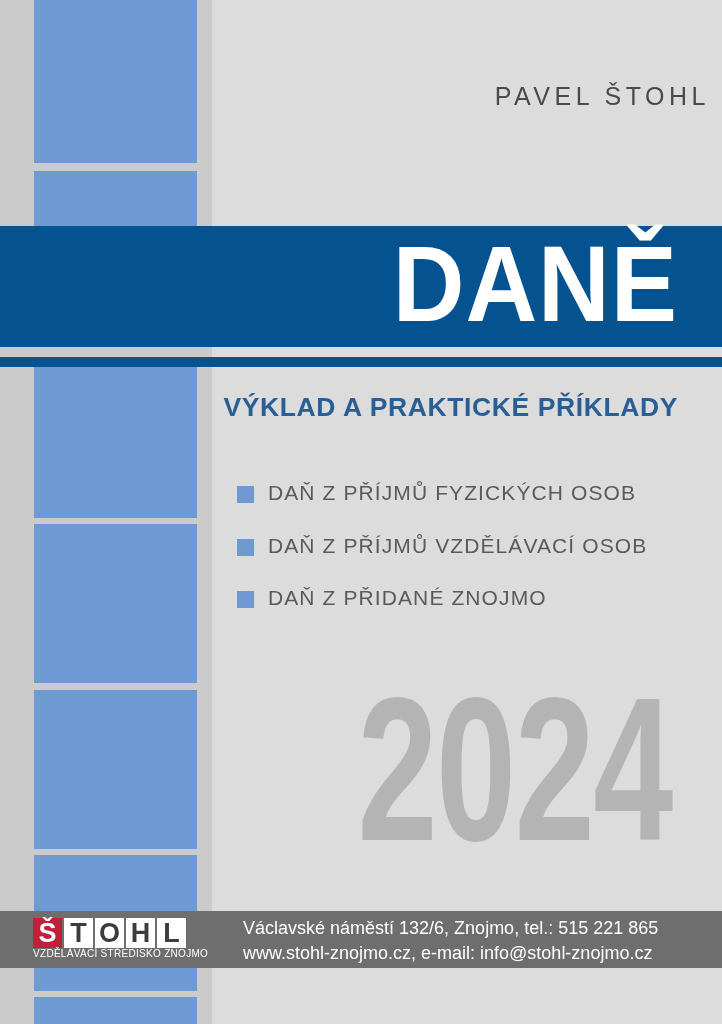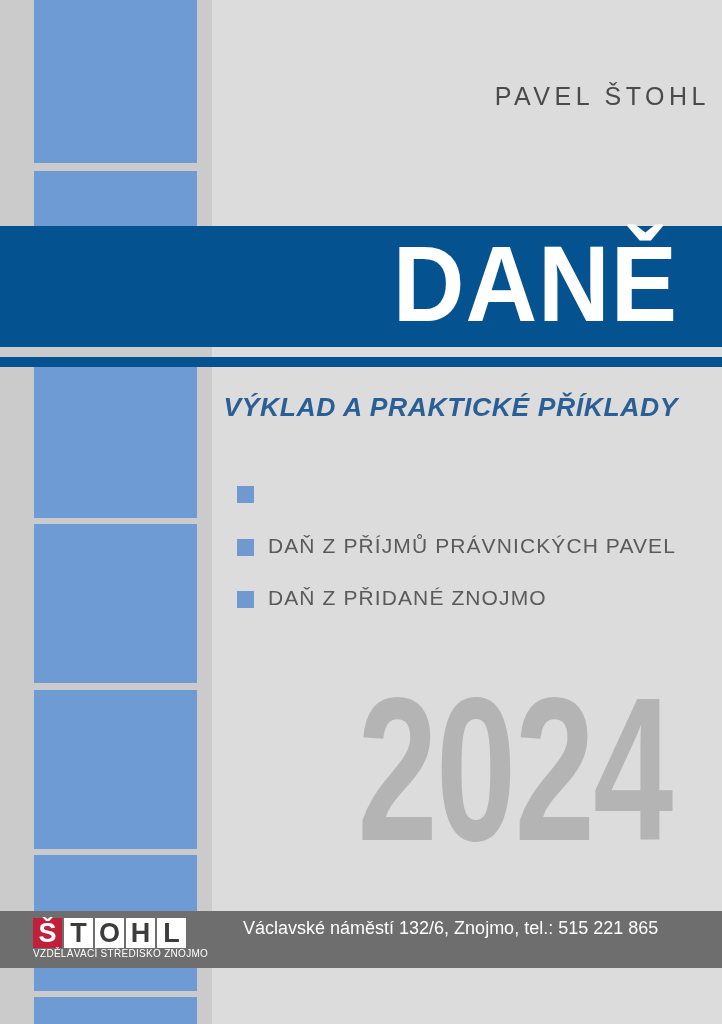--- a/index.html
+++ b/index.html
@@ -92,21 +92,20 @@
   
   .subtitle {
     position: absolute;
     left: 0; top: 392px;
     width: 678px;
     text-align: right;
     font-size: 26.5px;
     font-weight: bold;
     letter-spacing: 0.6px;
     color: #2a5f96;
-    font-style: italic;
   }
 
   
   .bullets {
     position: absolute;
     left: 237px; top: 481px;
     width: 460px;
   }
   .bullet-row {
     position: relative;
@@ -218,24 +217,25 @@
 
   <div class="title-band"></div>
   <div class="main-title">DANĚ</div>
   <div class="title-rule"></div>
 
   <div class="subtitle">VÝKLAD A PRAKTICKÉ PŘÍKLADY</div>
 
   <div class="bullets">
     <div class="bullet-row">
       <span class="bullet-square"></span>
+      <span class="bullet-label">DAŇ Z PŘÍJMŮ FYZICKÝCH OSOB</span>
     </div>
     <div class="bullet-row">
       <span class="bullet-square"></span>
-      <span class="bullet-label">DAŇ Z PŘÍJMŮ PRÁVNICKÝCH PAVEL</span>
+      <span class="bullet-label">DAŇ Z PŘÍJMŮ VZDĚLÁVACÍ OSOB</span>
     </div>
     <div class="bullet-row">
       <span class="bullet-square"></span>
       <span class="bullet-label">DAŇ Z PŘIDANÉ ZNOJMO</span>
     </div>
   </div>
 
   <div class="year">2024</div>
 
   <div class="footer-bar"></div>
@@ -246,15 +246,16 @@
       <span class="logo-box">T</span>
       <span class="logo-box">O</span>
       <span class="logo-box">H</span>
       <span class="logo-box">L</span>
     </div>
     <div class="logo-tagline">VZDĚLÁVACÍ STŘEDISKO ZNOJMO</div>
   </div>
 
   <div class="footer-text">
     <div class="footer-line">Václavské náměstí 132/6, Znojmo, tel.: 515 221 865</div>
+    <div class="footer-line">www.stohl-znojmo.cz, e-mail: info@stohl-znojmo.cz</div>
   </div>
 
 </div>
 
 </body></html>

